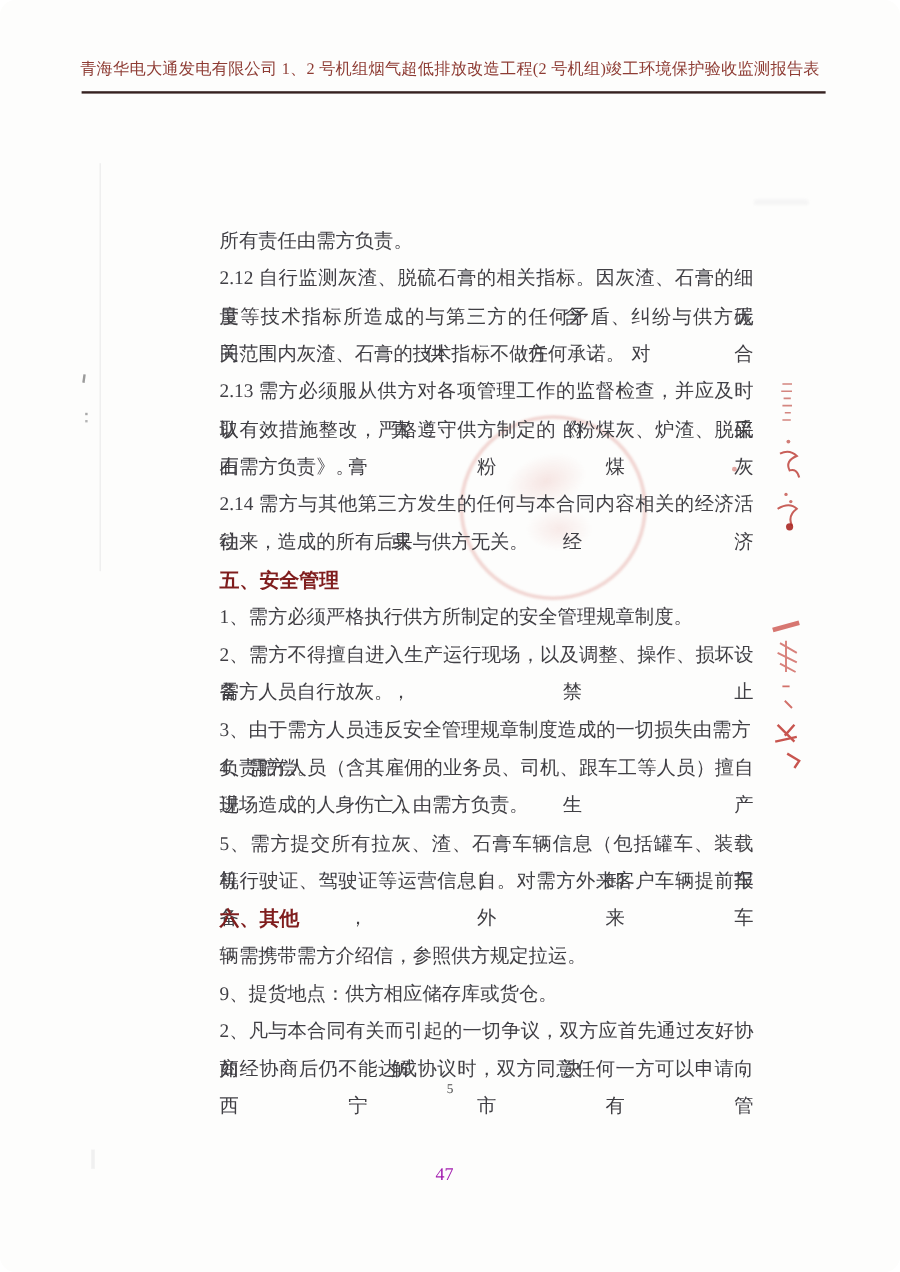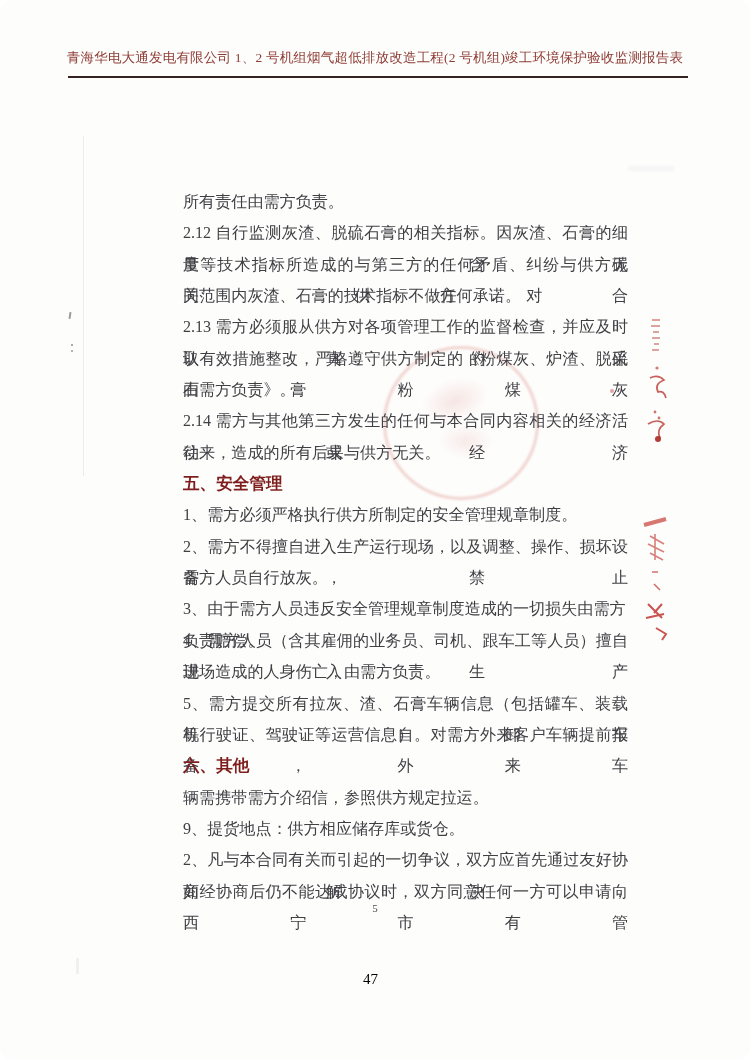--- a/index.html
+++ b/index.html
@@ -27,21 +27,21 @@
   .line{height:31.35px;line-height:31.35px;white-space:normal;margin-left:43px;}
   .line.j{text-align:justify;text-align-last:justify;}
   .line.b{font-weight:bold;color:#7f1d1d;font-size:16.6px;}
   
   .pagenum-inner{
     position:absolute;top:902px;left:140px;width:470px;
     text-align:center;font-size:11px;color:#4a4a4a;
   }
   .pagenum-sheet{
     position:absolute;top:971px;left:0;width:741px;
-    text-align:center;font-size:15px;color:#000000;
+    text-align:center;font-size:15px;color:#a21caf;
   }
   
   .seal-circle{
     position:absolute;left:383px;top:346px;width:150px;height:148px;
     border:3px solid rgba(216,122,114,.30);border-radius:50%;
     filter:blur(1.1px);
   }
   .seal-blob1{
     position:absolute;left:34px;top:30px;width:70px;height:44px;
     background:radial-gradient(ellipse at center,rgba(216,122,114,.18),rgba(216,122,114,0) 70%);

